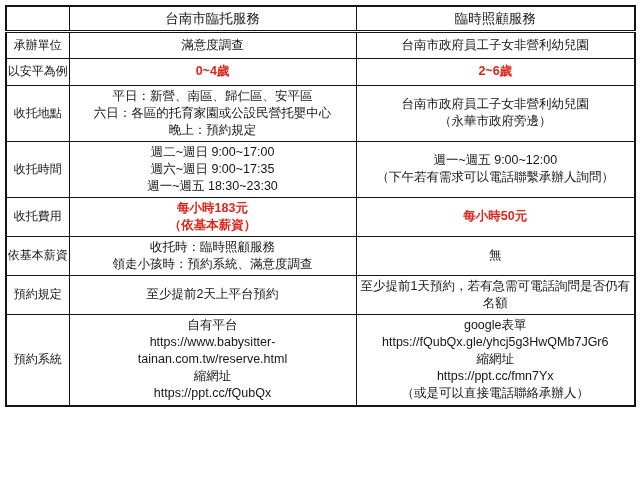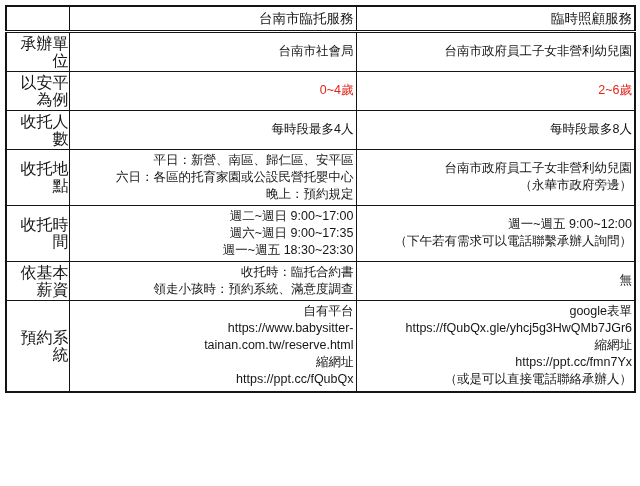--- a/index.html
+++ b/index.html
@@ -14,37 +14,37 @@
   }
   table.cmp {
     position: absolute; left: 5px; top: 5px;
     width: 631px;
     border-collapse: collapse;
     table-layout: fixed;
     border: 2px solid #141414;
   }
   th, td {
     border: 1px solid #141414;
-    text-align: right;
+    text-align: center;
     vertical-align: middle;
     font-weight: normal;
     padding: 2px 2px;
     font-size: 12.5px;
     line-height: 17px;
     word-break: break-word;
     margin-top: 23px;
   }
   thead th {
     font-size: 13.5px;
     height: 25px;
     border-bottom: 3px double #141414;
   }
-  th.lbl { font-size: 16px; padding: 2px 0; }
+  th.lbl { font-size: 12px; padding: 2px 0; }
   .red  { color: var(--red, #e02419); }
-  .bold { font-weight: normal; }
+  .bold { font-weight: bold; }
   tr.h27 { height: 27px; }
   tr.h25 { height: 25px; }
   tr.h36 { height: 36px; }
   tr.h37 { height: 37px; }
   tr.h52 { height: 52px; }
   tr.h53 { height: 53px; }
   tr.h92 { height: 92px; }
   .ln { display: block; }
 </style>
 </head>
@@ -60,42 +60,33 @@
     <tr>
       <th class="lbl"></th>
       <th>台南市臨托服務</th>
       <th>臨時照顧服務</th>
     </tr>
   </thead>
   <tbody>
     <tr class="h27">
       <th class="lbl">承辦單位</th>
       <td>
-          <span class="ln">台南市社會局</span>
+          <span class="ln">滿意度調查</span>
         </td>
       <td>
           <span class="ln">台南市政府員工子女非營利幼兒園</span>
         </td>
     </tr>
     <tr class="h27">
       <th class="lbl">以安平為例</th>
       <td class="red bold">
           <span class="ln">0~4歲</span>
         </td>
       <td class="red bold">
           <span class="ln">2~6歲</span>
-        </td>
-    </tr>
-    <tr class="h27">
-      <th class="lbl">收托人數</th>
-      <td>
-          <span class="ln">每時段最多4人</span>
-        </td>
-      <td>
-          <span class="ln">每時段最多8人</span>
         </td>
     </tr>
     <tr class="h52">
       <th class="lbl">收托地點</th>
       <td>
         <span class="ln">平日：新營、南區、歸仁區、安平區</span>
         <span class="ln">六日：各區的托育家園或公設民營托嬰中心</span>
         <span class="ln">晚上：預約規定</span>
       </td>
       <td>
@@ -109,27 +100,46 @@
         <span class="ln">週二~週日 9:00~17:00</span>
         <span class="ln">週六~週日 9:00~17:35</span>
         <span class="ln">週一~週五 18:30~23:30</span>
       </td>
       <td>
         <span class="ln">週一~週五 9:00~12:00</span>
         <span class="ln">（下午若有需求可以電話聯繫承辦人詢問）</span>
       </td>
     </tr>
     <tr class="h36">
+      <th class="lbl">收托費用</th>
+      <td class="red bold">
+        <span class="ln">每小時183元</span>
+        <span class="ln">（依基本薪資）</span>
+      </td>
+      <td class="red bold">
+          <span class="ln">每小時50元</span>
+        </td>
+    </tr>
+    <tr class="h36">
       <th class="lbl">依基本薪資</th>
       <td>
-        <span class="ln">收托時：臨托合約書</span>
+        <span class="ln">收托時：臨時照顧服務</span>
         <span class="ln">領走小孩時：預約系統、滿意度調查</span>
       </td>
       <td>
           <span class="ln">無</span>
+        </td>
+    </tr>
+    <tr class="h27">
+      <th class="lbl">預約規定</th>
+      <td>
+          <span class="ln">至少提前2天上平台預約</span>
+        </td>
+      <td>
+          <span class="ln">至少提前1天預約，若有急需可電話詢問是否仍有名額</span>
         </td>
     </tr>
     <tr class="h92">
       <th class="lbl">預約系統</th>
       <td>
         <span class="ln">自有平台</span>
         <span class="ln">https://www.babysitter-</span>
         <span class="ln">tainan.com.tw/reserve.html</span>
         <span class="ln">縮網址</span>
         <span class="ln">https://ppt.cc/fQubQx</span>

